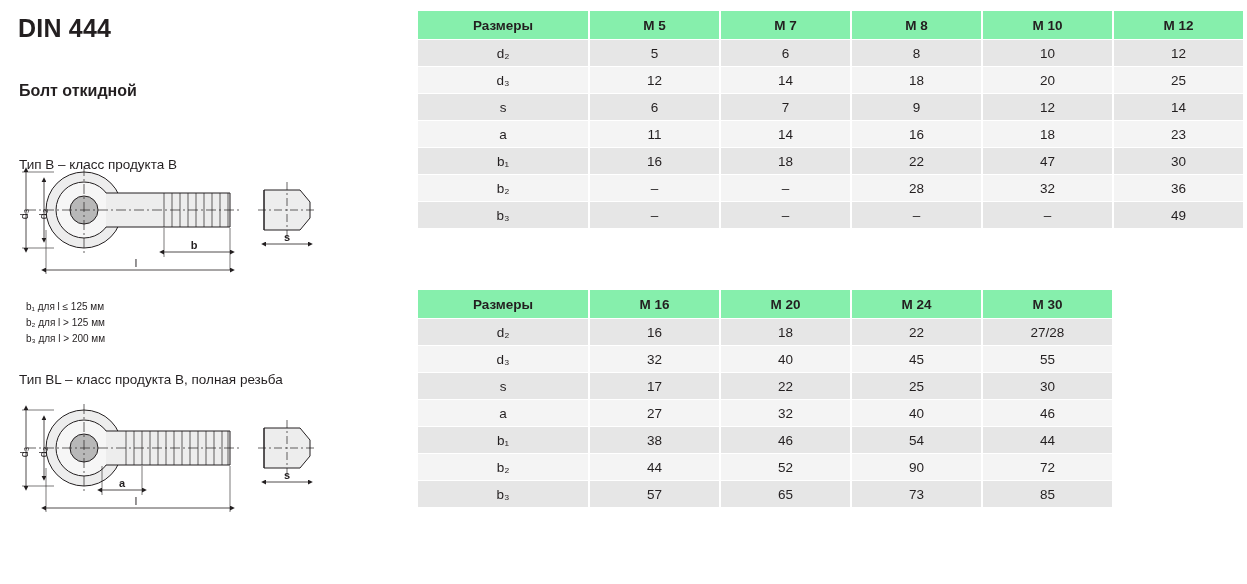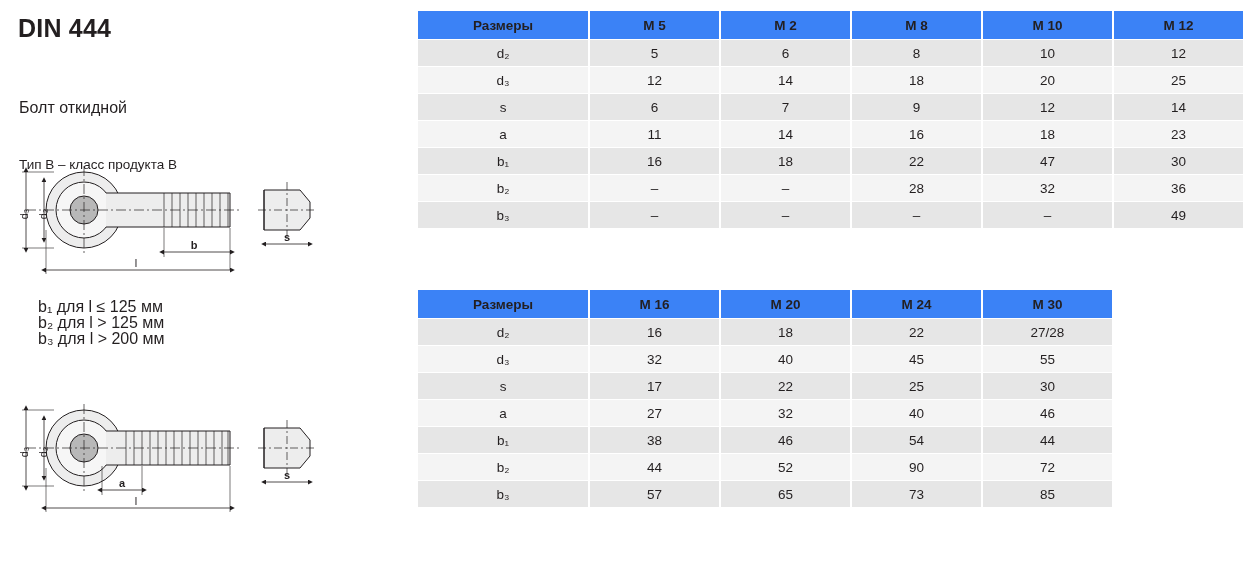--- a/index.html
+++ b/index.html
@@ -33,42 +33,42 @@
     position: absolute;
     left: 18px;
     top: 14px;
     font-size: 25px;
     font-weight: bold;
     letter-spacing: 0.2px;
   }
   .doc-subtitle {
     position: absolute;
     left: 19px;
-    top: 99px;
+    top: 82px;
     font-size: 16px;
-    font-weight: normal;
+    font-weight: bold;
   }
   .type-heading-1 {
     position: absolute;
     left: 19px;
     top: 133px;
     font-size: 13.5px;
     margin-top: 24px;
   }
   .type-heading-2 {
     position: absolute;
     left: 19px;
     top: 372px;
     font-size: 13.5px;
   }
   .notes {
     position: absolute;
-    left: 38px;
+    left: 26px;
     top: 299px;
-    font-size: 16px;
+    font-size: 10px;
     line-height: 16px;
   }
   .notes .note-line { white-space: nowrap; }
 
   
   .drawing {
     position: absolute;
   }
   .drawing svg { display: block; }
 
@@ -90,21 +90,21 @@
   table.spec th, table.spec td {
     height: 26px;
     text-align: center;
     vertical-align: middle;
     font-size: 13.5px;
     font-weight: normal;
     color: #231f20;
     padding: 0;
   }
   table.spec thead th {
-    background: #3b82f6;
+    background: #86efac;
     font-weight: bold;
     font-size: 13.5px;
     height: 28px;
   }
   table.spec thead th.blank {
     background: #ffffff;
   }
   table.spec tbody tr.odd td {
     background: #e6e6e6;
   }
@@ -201,20 +201,21 @@
         <span>b₁ для l ≤ 125 мм</span>
       </div>
       <div class="note-line">
         <span>b₂ для l &gt; 125 мм</span>
       </div>
       <div class="note-line">
         <span>b₃ для l &gt; 200 мм</span>
       </div>
     </div>
 
+    <div class="type-heading-2">Тип BL – класс продукта B, полная резьба</div>
 
     <div class="drawing" style="left:14px; top:398px;">
       <svg width="320" height="125" viewBox="0 0 320 125" xmlns="http://www.w3.org/2000/svg">
         <defs>
           <marker id="arrL2" markerWidth="7" markerHeight="7" refX="6" refY="3" orient="auto">
             <path d="M6,0 L0,3 L6,6 z" fill="#231f20"></path>
           </marker>
           <marker id="arrR2" markerWidth="7" markerHeight="7" refX="1" refY="3" orient="auto">
             <path d="M1,0 L7,3 L1,6 z" fill="#231f20"></path>
           </marker>
@@ -280,21 +281,21 @@
           <col class="c-val">
           <col class="c-val">
           <col class="c-val">
           <col class="c-val">
           <col class="c-val">
       </colgroup>
       <thead>
         <tr>
           <th>Размеры</th>
           <th>M 5</th>
-          <th>M 2</th>
+          <th>M 7</th>
           <th>M 8</th>
           <th>M 10</th>
           <th>M 12</th>
         </tr>
       </thead>
       <tbody>
         <tr class="odd">
           <td class="label">d₂</td>
           <td>5</td>
           <td>6</td>

